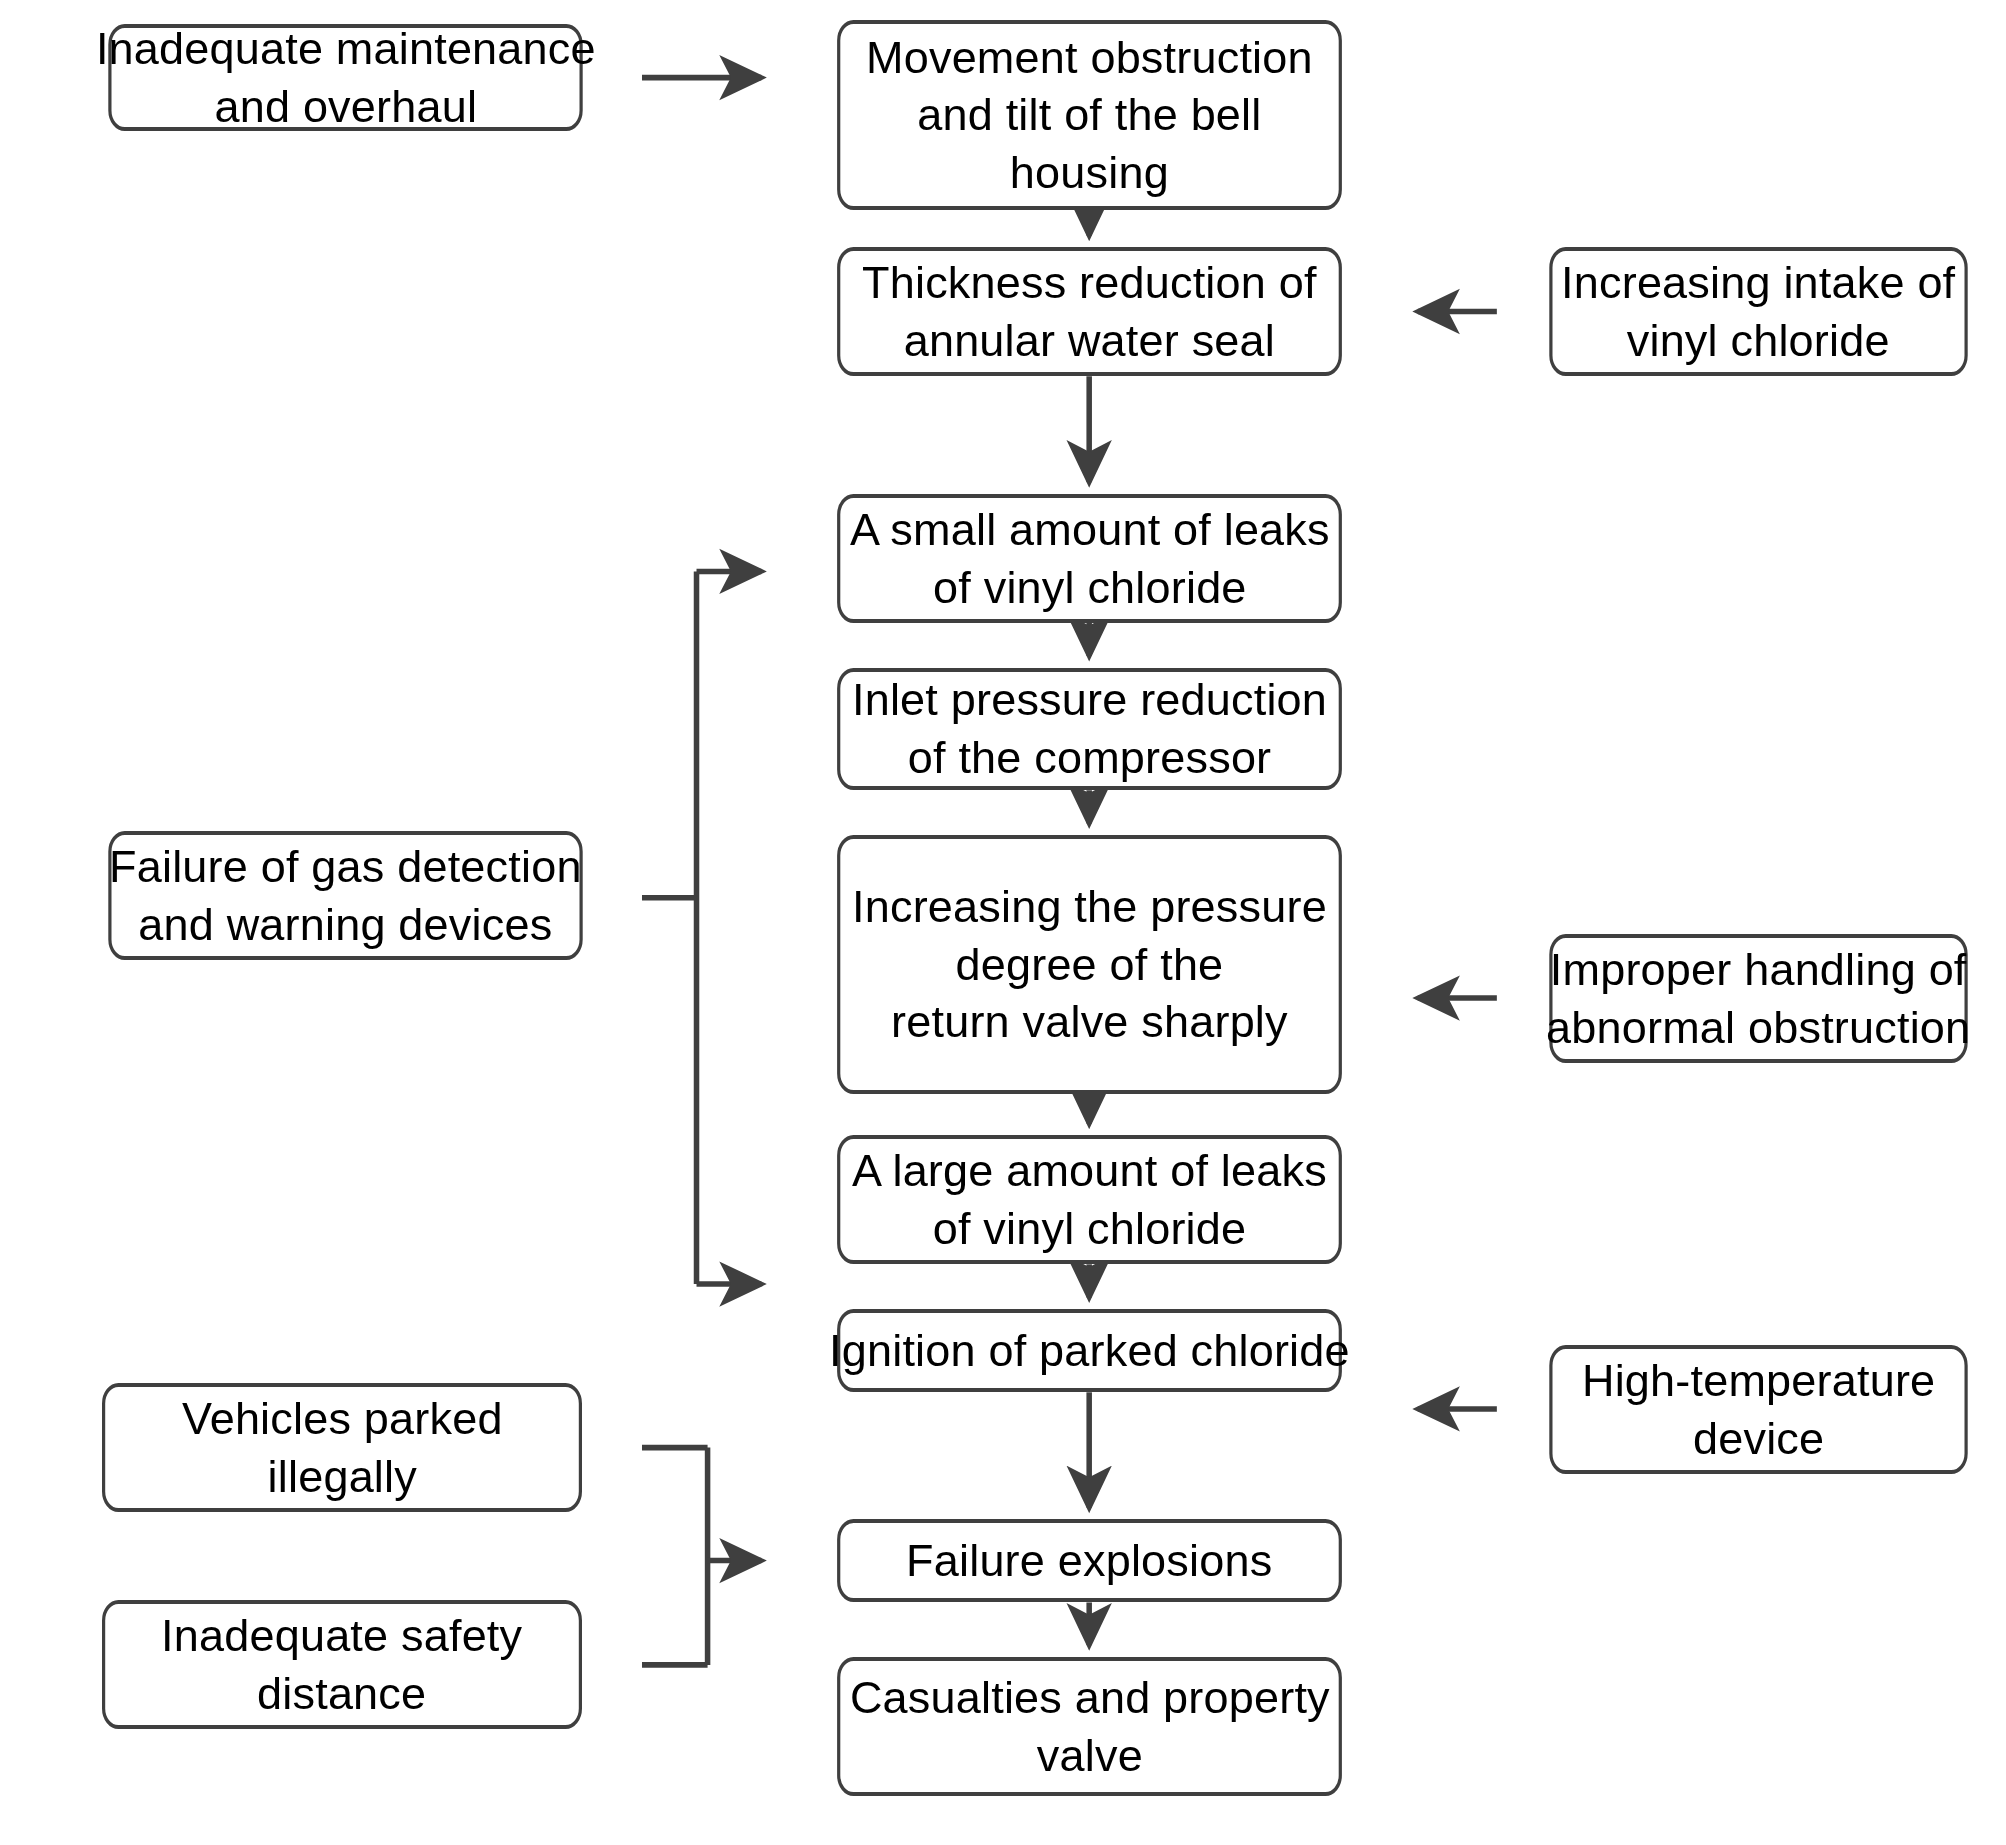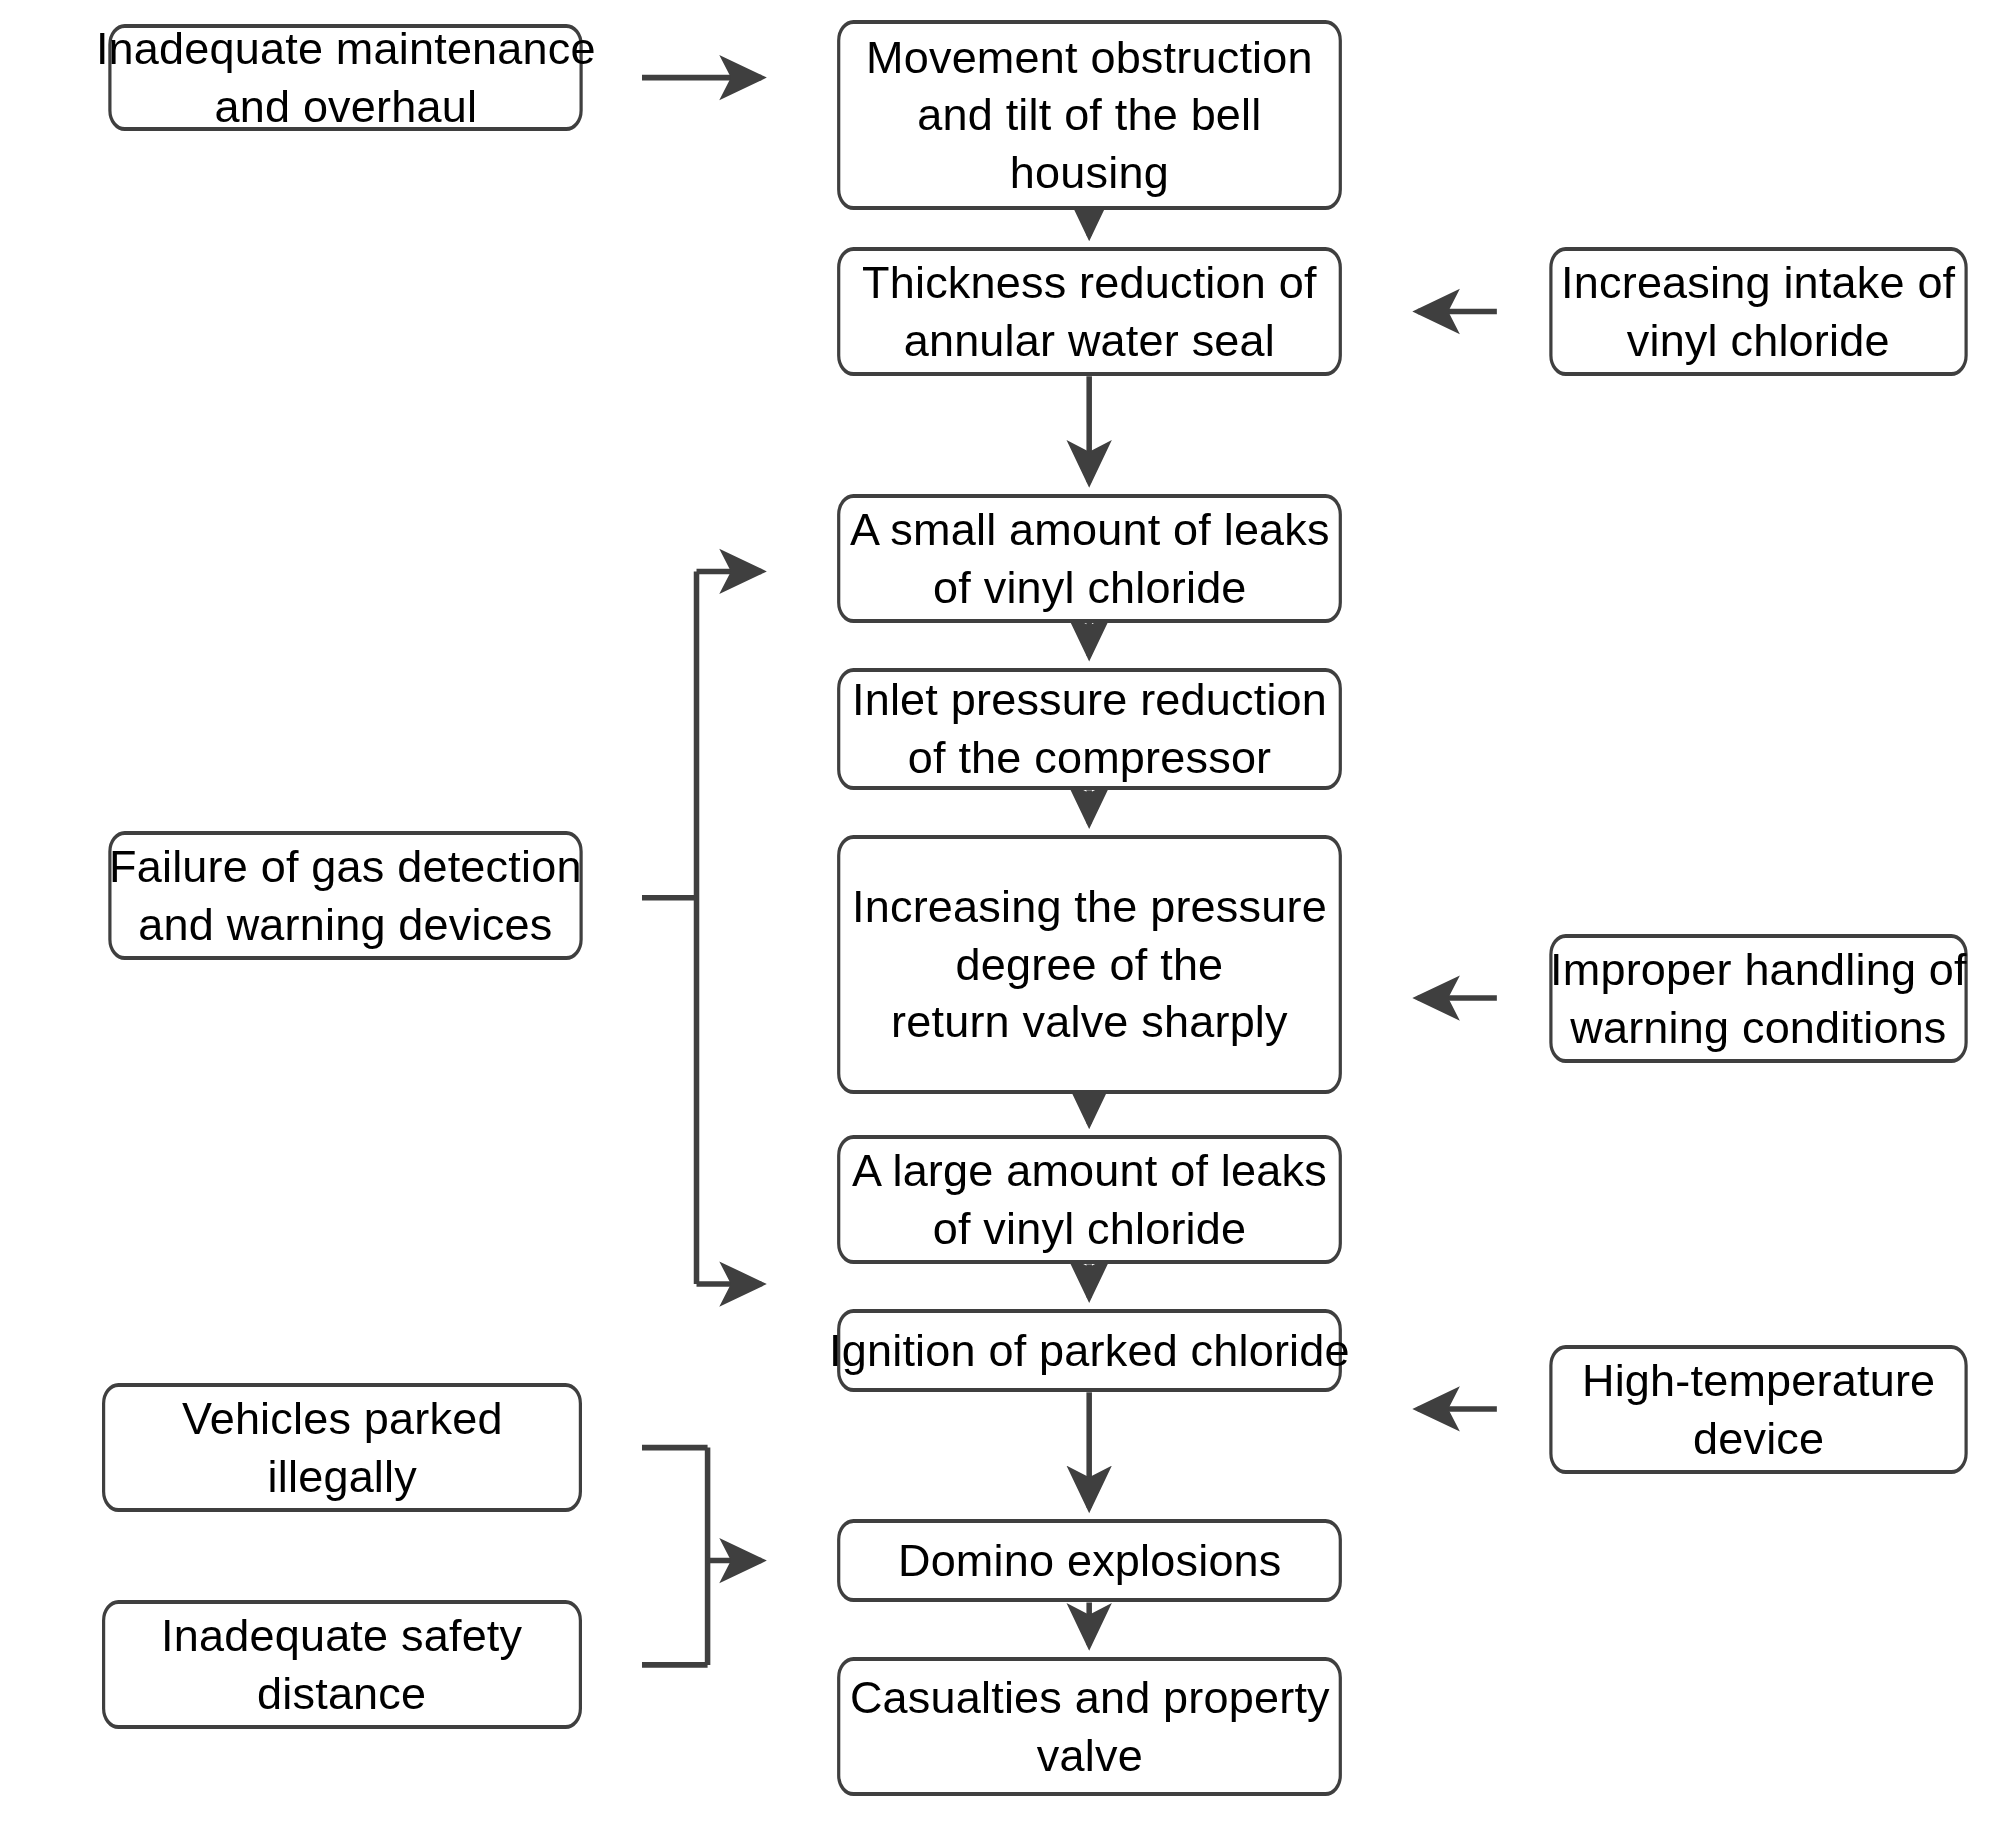--- a/index.html
+++ b/index.html
@@ -136,21 +136,21 @@
   </div>
 
   <div class="node" style="left:753px; top:835px; width:631px; height:259px;">
     <span class="txt">Increasing the pressure
 degree of the
 return valve sharply</span>
   </div>
 
   <div class="node" style="left:1476px; top:934px; width:523px; height:129px;">
     <span class="txt">Improper handling of
-warning conditions</span>
+abnormal obstruction</span>
   </div>
 
   <div class="node" style="left:753px; top:1135px; width:631px; height:129px;">
     <span class="txt">A large amount of leaks
 of vinyl chloride</span>
   </div>
 
   <div class="node" style="left:753px; top:1309px; width:631px; height:83px;">
     <span class="txt">Ignition of parked chloride</span>
   </div>
@@ -159,21 +159,21 @@
     <span class="txt">High-temperature
 device</span>
   </div>
 
   <div class="node" style="left:20.5px; top:1383px; width:600px; height:129px;">
     <span class="txt">Vehicles parked
 illegally</span>
   </div>
 
   <div class="node" style="left:753px; top:1519px; width:631px; height:83px;">
-    <span class="txt">Domino explosions</span>
+    <span class="txt">Failure explosions</span>
   </div>
 
   <div class="node" style="left:20.5px; top:1600px; width:600px; height:129px;">
     <span class="txt">Inadequate safety
 distance</span>
   </div>
 
   <div class="node" style="left:753px; top:1657px; width:631px; height:139px;">
     <span class="txt">Casualties and property
 valve</span>

